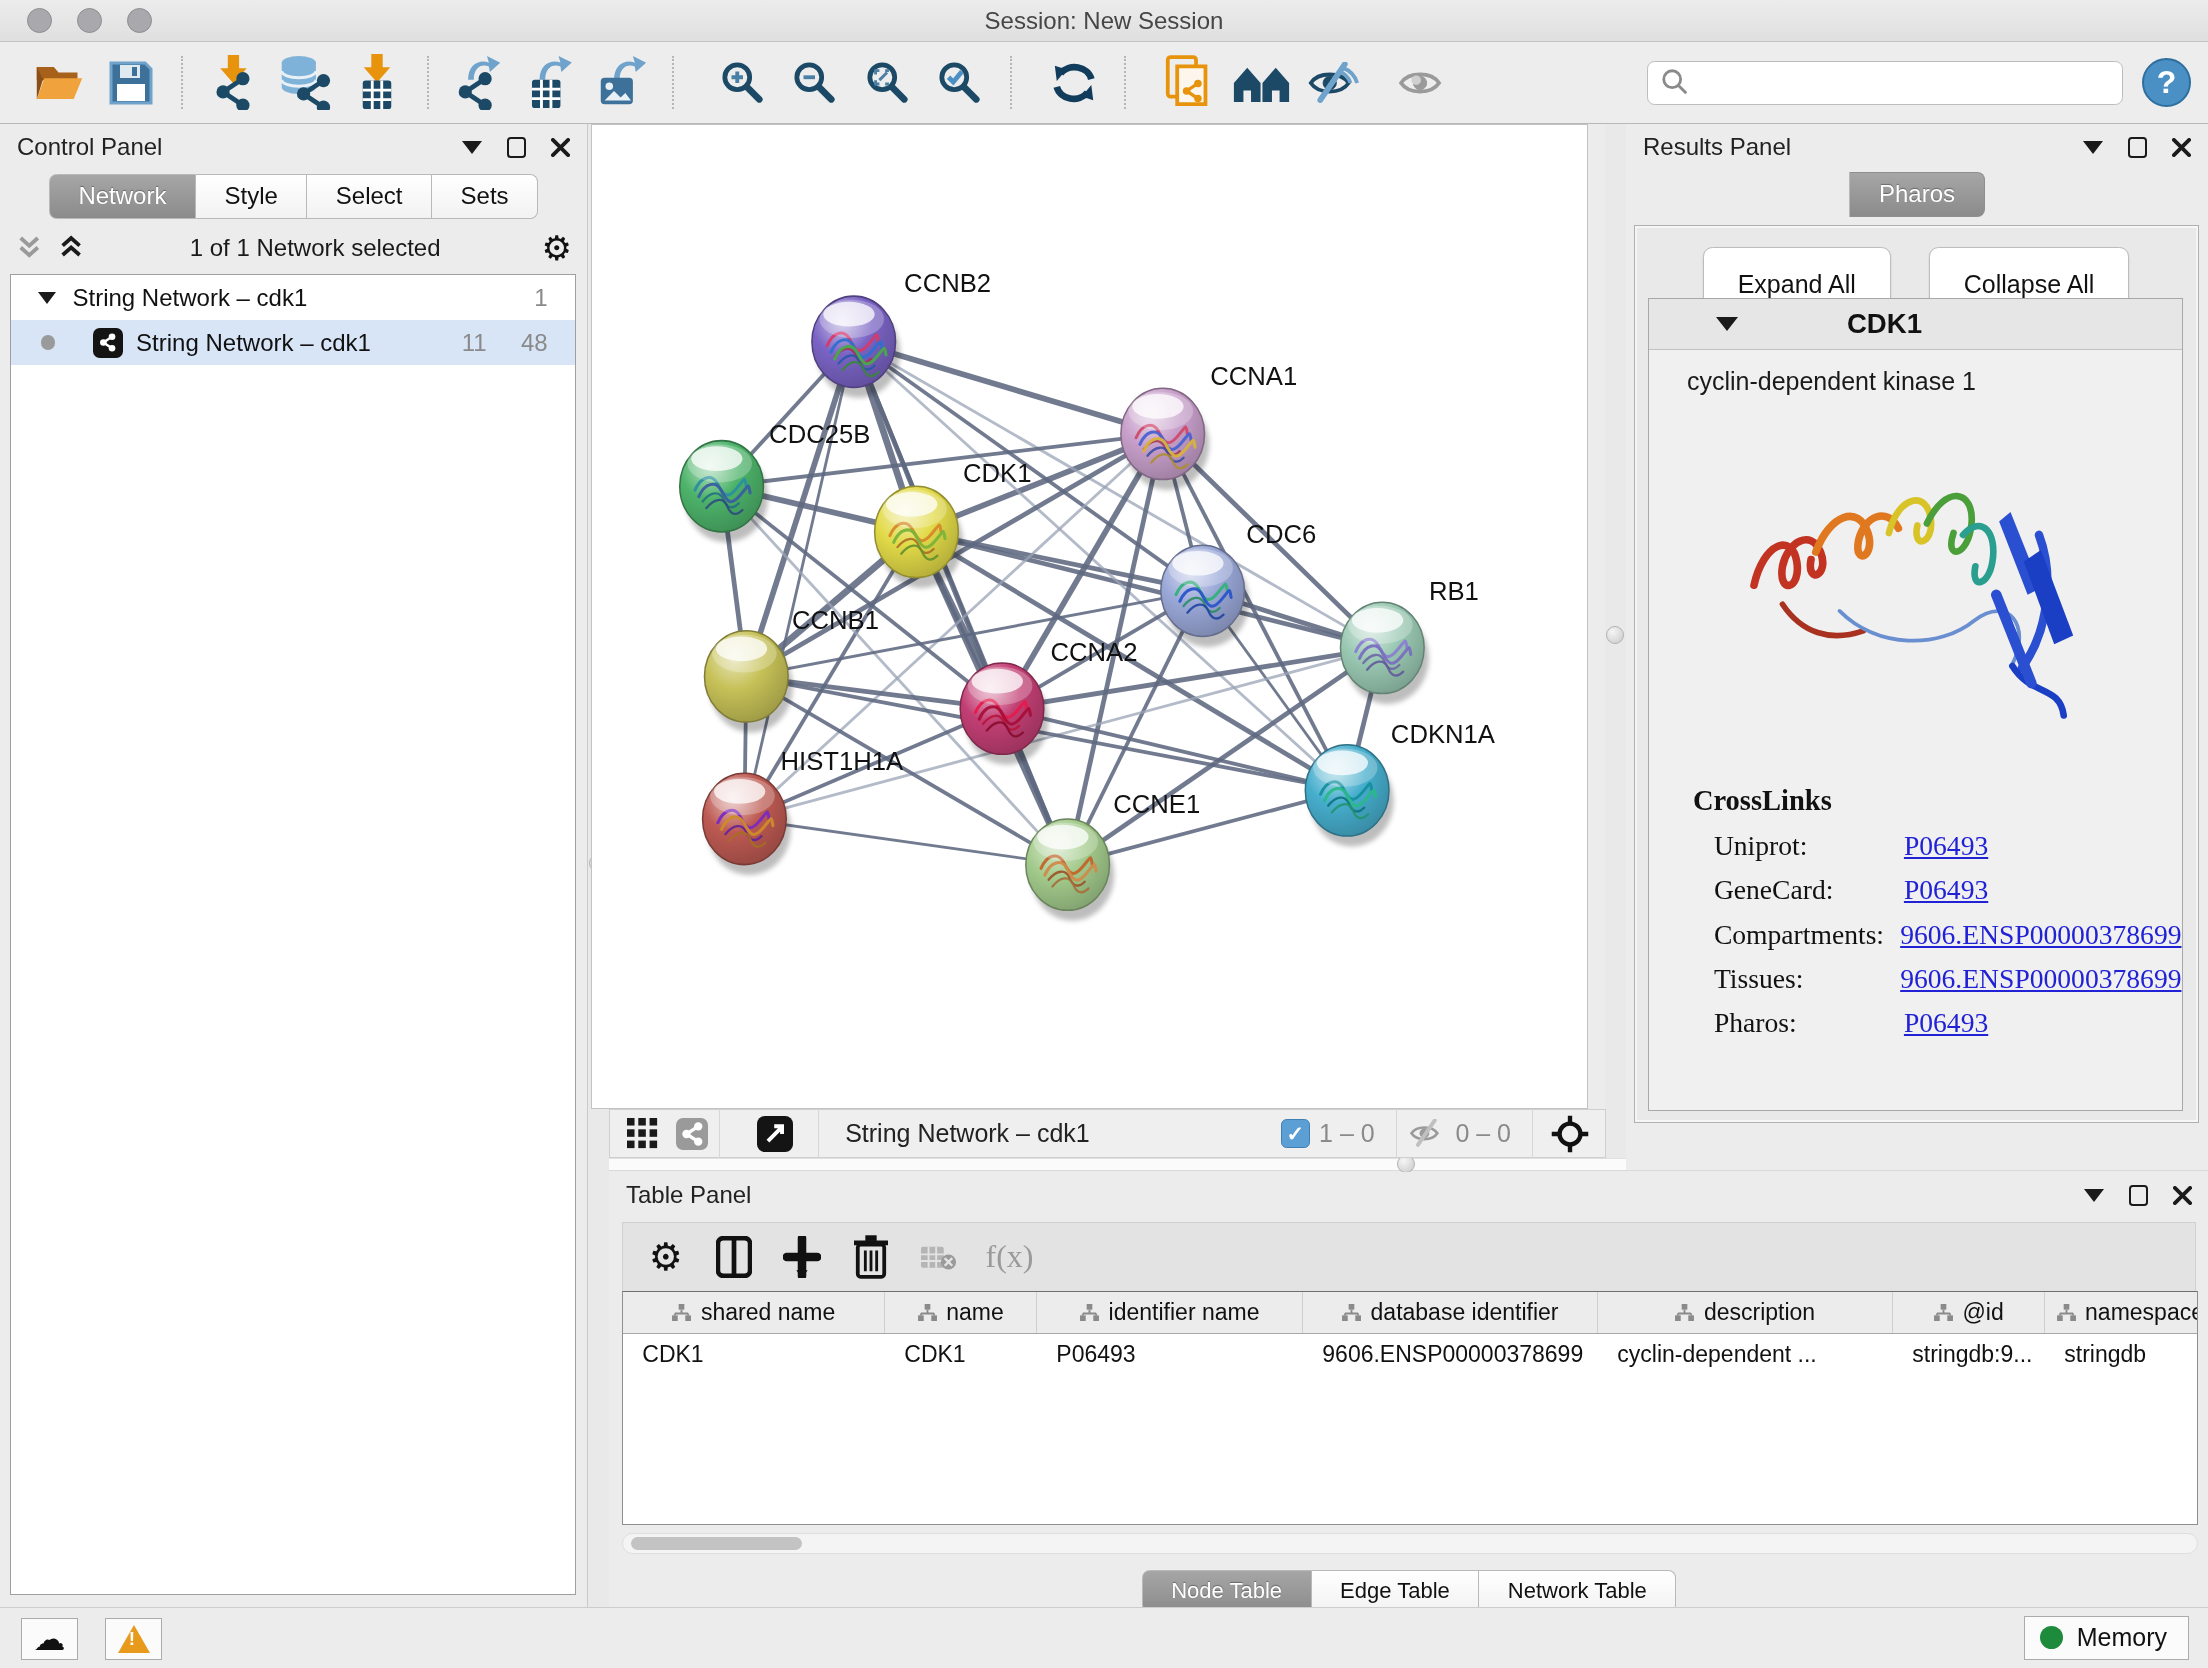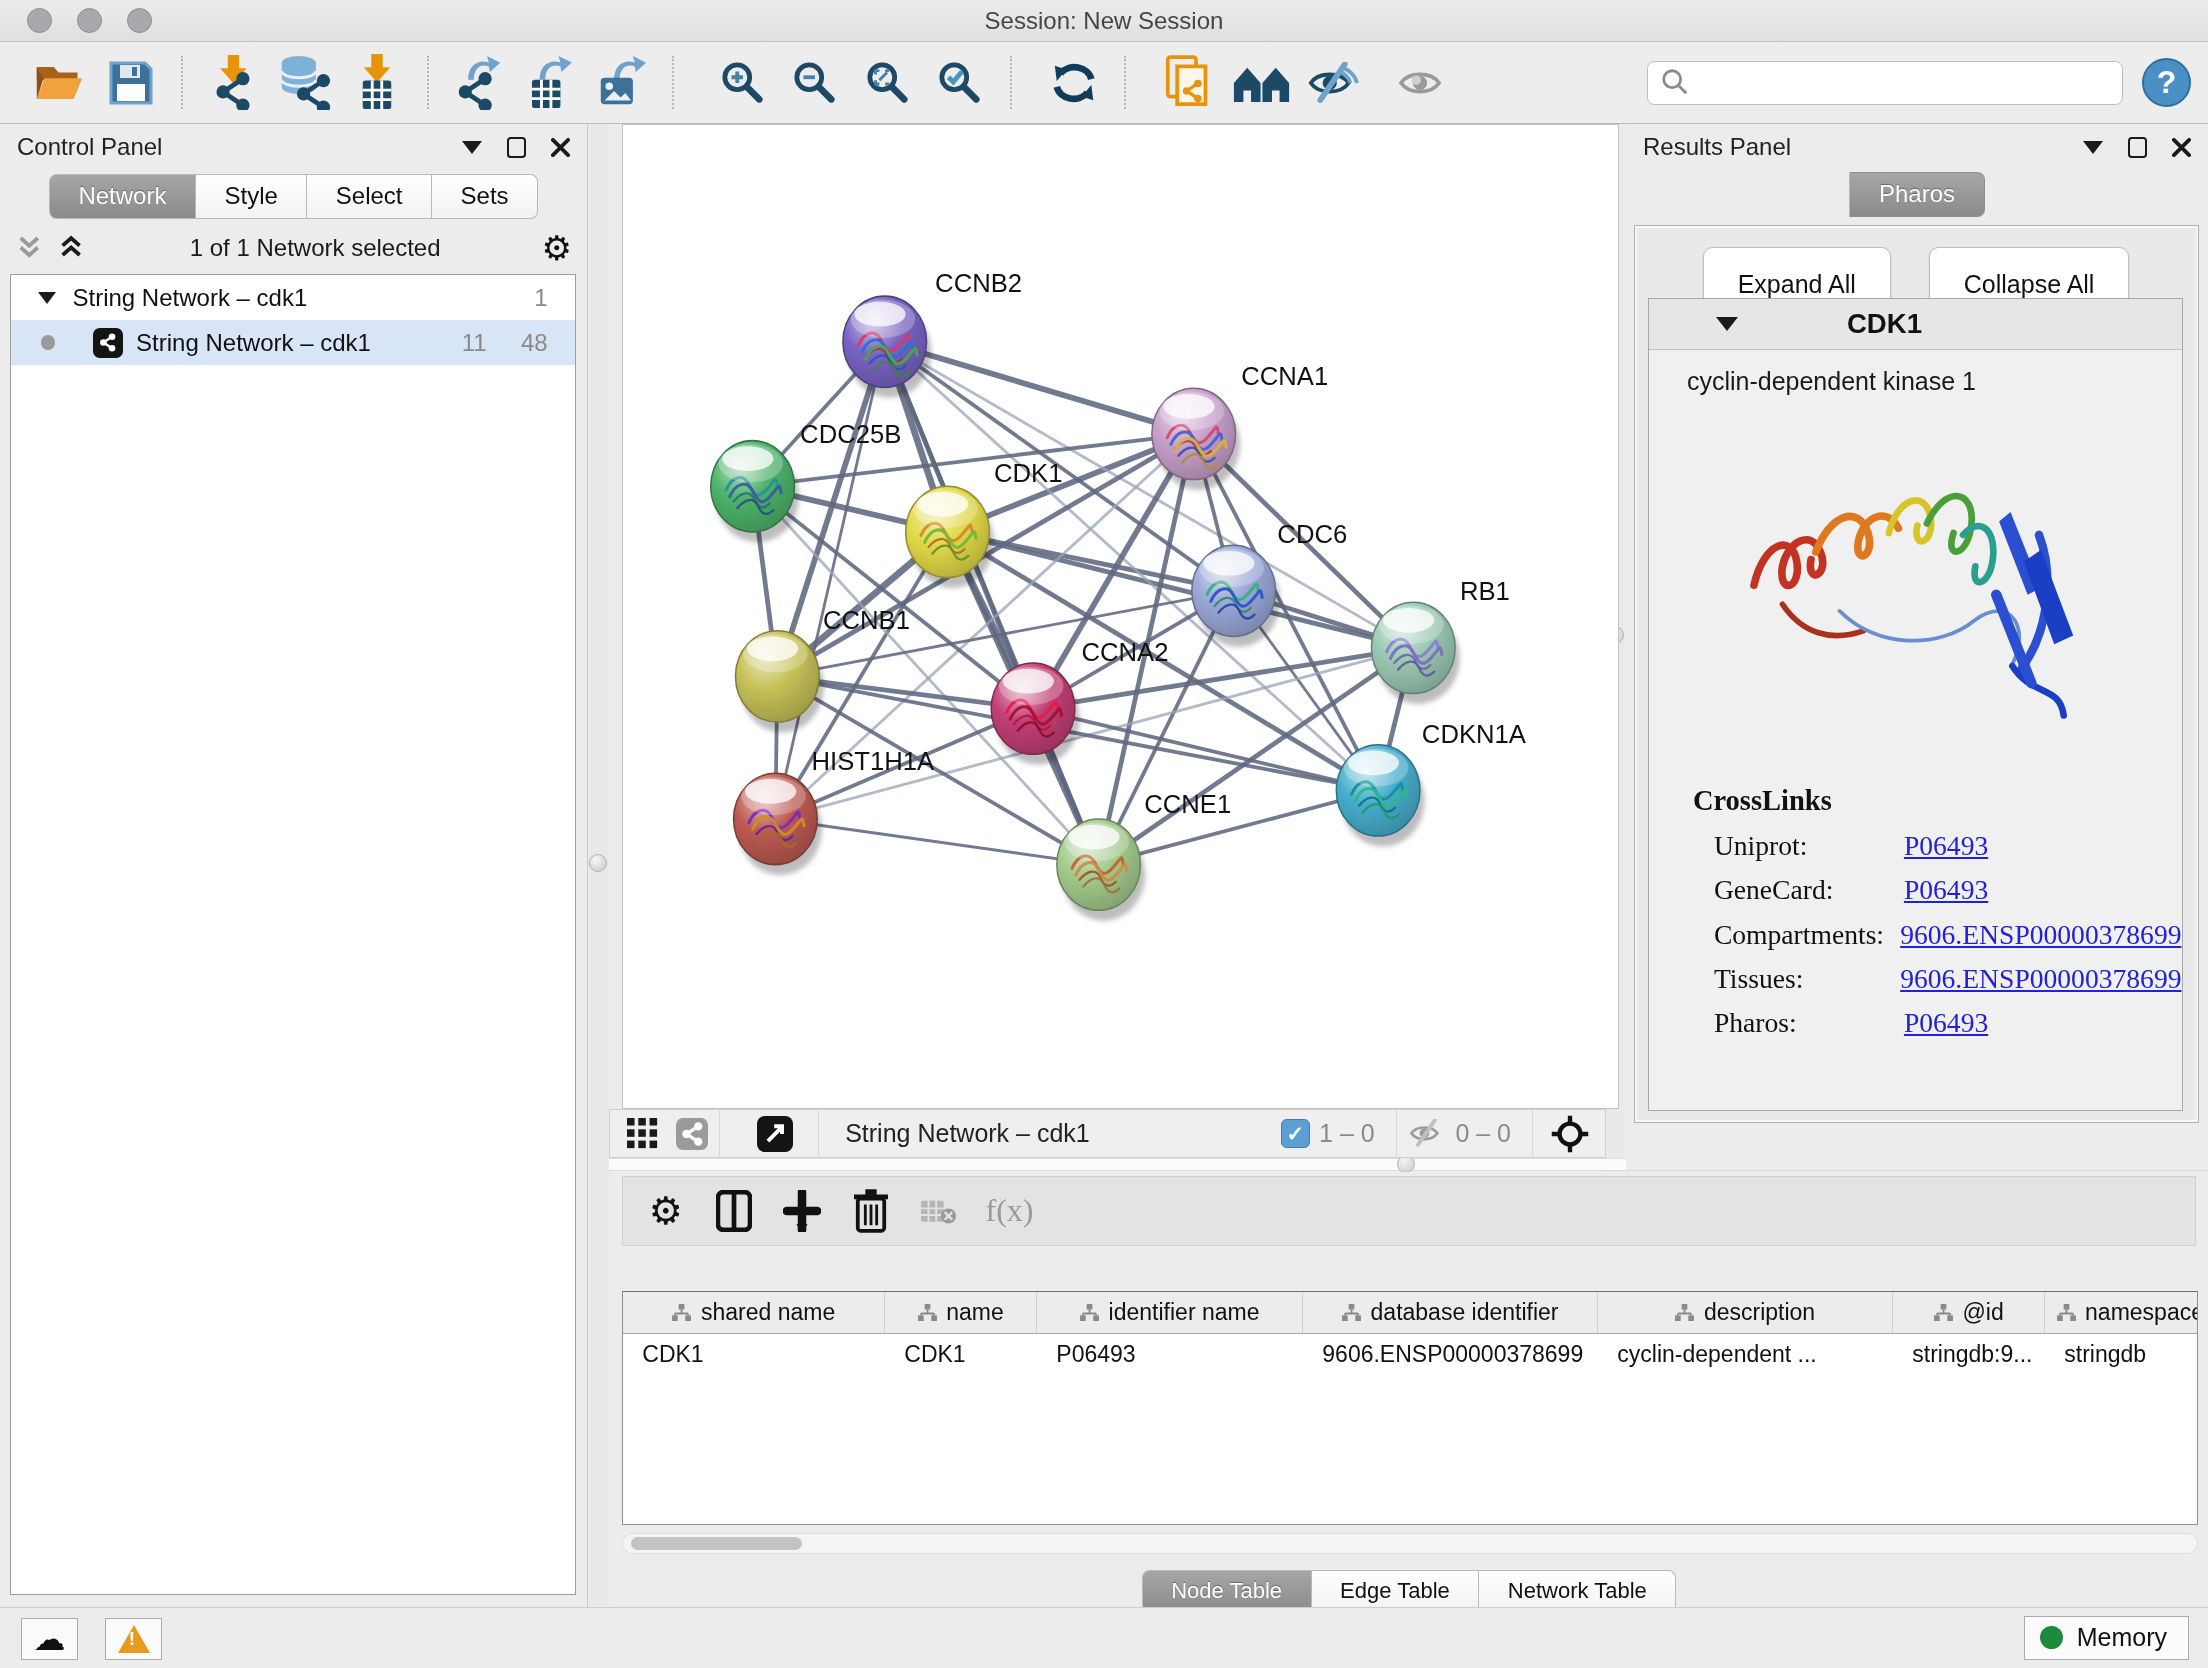--- a/index.html
+++ b/index.html
@@ -55,21 +55,21 @@
   .tree-count { position:absolute; right:27px; color:#8a8a8a; }
   .tree-count2 { position:absolute; right:88px; color:#8a8a8a; }
 
   
   .vsplit { position:absolute; top:124px; width:21px; height:1484px; background:#e9e9e9; }
   .splitter-handle { position:absolute; width:18px; height:18px; border-radius:50%;
     background:radial-gradient(circle at 35% 30%, #f5f5f5, #c9c9c9); border:1px solid #b2b2b2; }
   .hsplit { position:absolute; left:609px; top:1158px; width:1600px; height:13.3px; background:#fbfbfb; border-top:1px solid #e0e0e0; border-bottom:1px solid #dadada;}
 
   
-  .network-view { position:absolute; left:622px; top:124px; width:997px; height:985px; background:#fff; border:1px solid #c2c2c2; }
+  .network-view { position:absolute; left:591px; top:124px; width:997px; height:985px; background:#fff; border:1px solid #c2c2c2; }
   .net-svg { position:absolute; left:0; top:0; }
   .net-statusbar { position:absolute; left:609px; top:1109px; width:997px; height:49px; background:#efefef;
     border:1px solid #cfcfcf; display:flex; align-items:center; }
   .nsb-sep { width:0; height:49px; border-left:1px solid #d6d6d6; margin:0 11.4px; }
   .nsb-title { font-size:25px; color:#222; margin-left:15px; }
   .nsb-right { margin-left:auto; display:flex; align-items:center; }
   .nsb-num { font-size:25px; color:#8a8a8a; margin:0 9.5px; }
   .checkbox-blue { width:28.5px; height:28.5px; border-radius:5.7px; background:#5c9fd4; border:1px solid #3f7fb4;
     display:flex; align-items:center; justify-content:center; color:#fff; font-size:21px; font-weight:bold; }
 
@@ -710,20 +710,30 @@
               <span class="cl-label">Pharos:</span>
               <a class="cl-link" href="#">P06493</a>
             </div>
           </div>
       </div>
     </div>
   </div>
 </div>
 
 <div class="table-panel">
+  <div class="panel-header">
+    <span class="panel-title">Table Panel</span>
+    <span class="win-ctrls">
+      <span class="wc-tri"></span>
+      <span class="wc-sq"></span>
+      <svg width="19" height="19" viewBox="0 0 20 20">
+        <path d="M2 2 L18 18 M18 2 L2 18" stroke="#1a1a1a" stroke-width="4" stroke-linecap="round"></path>
+      </svg>
+    </span>
+  </div>
   <div class="tp-toolbar">
     <span class="tp-tbtn">
         <span class="gear-glyph" style="font-size:38px">⚙</span>
       </span>
     <span class="tp-tbtn">
       <svg width="36" height="42" viewBox="0 0 38 44">
         <rect x="2" y="2" width="34" height="40" rx="6" fill="none" stroke="#111" stroke-width="5"></rect>
         <line x1="19" y1="2" x2="19" y2="42" stroke="#111" stroke-width="5"></line>
       </svg>
     </span>

